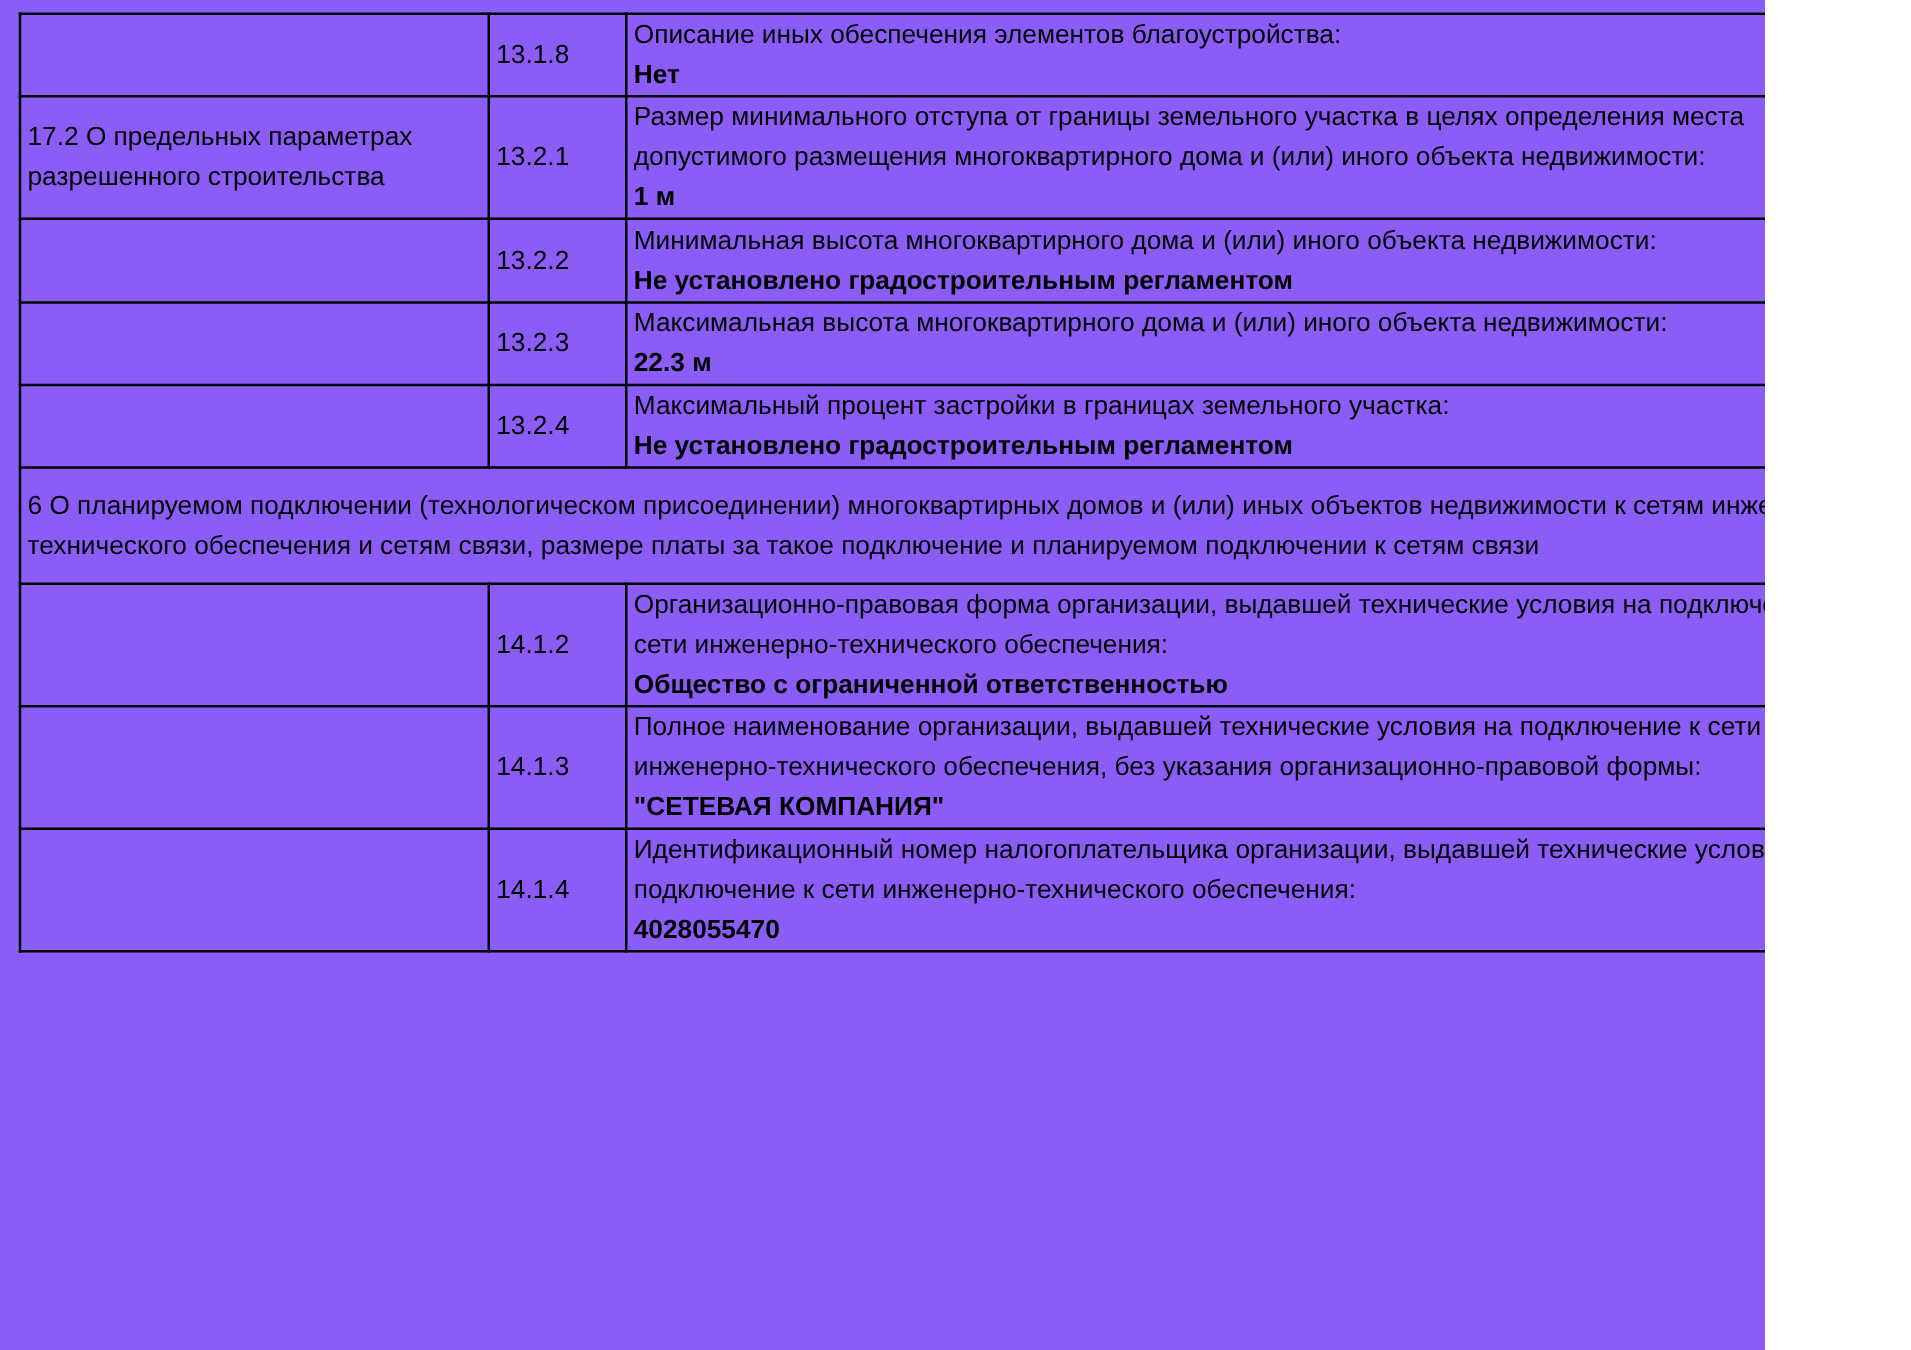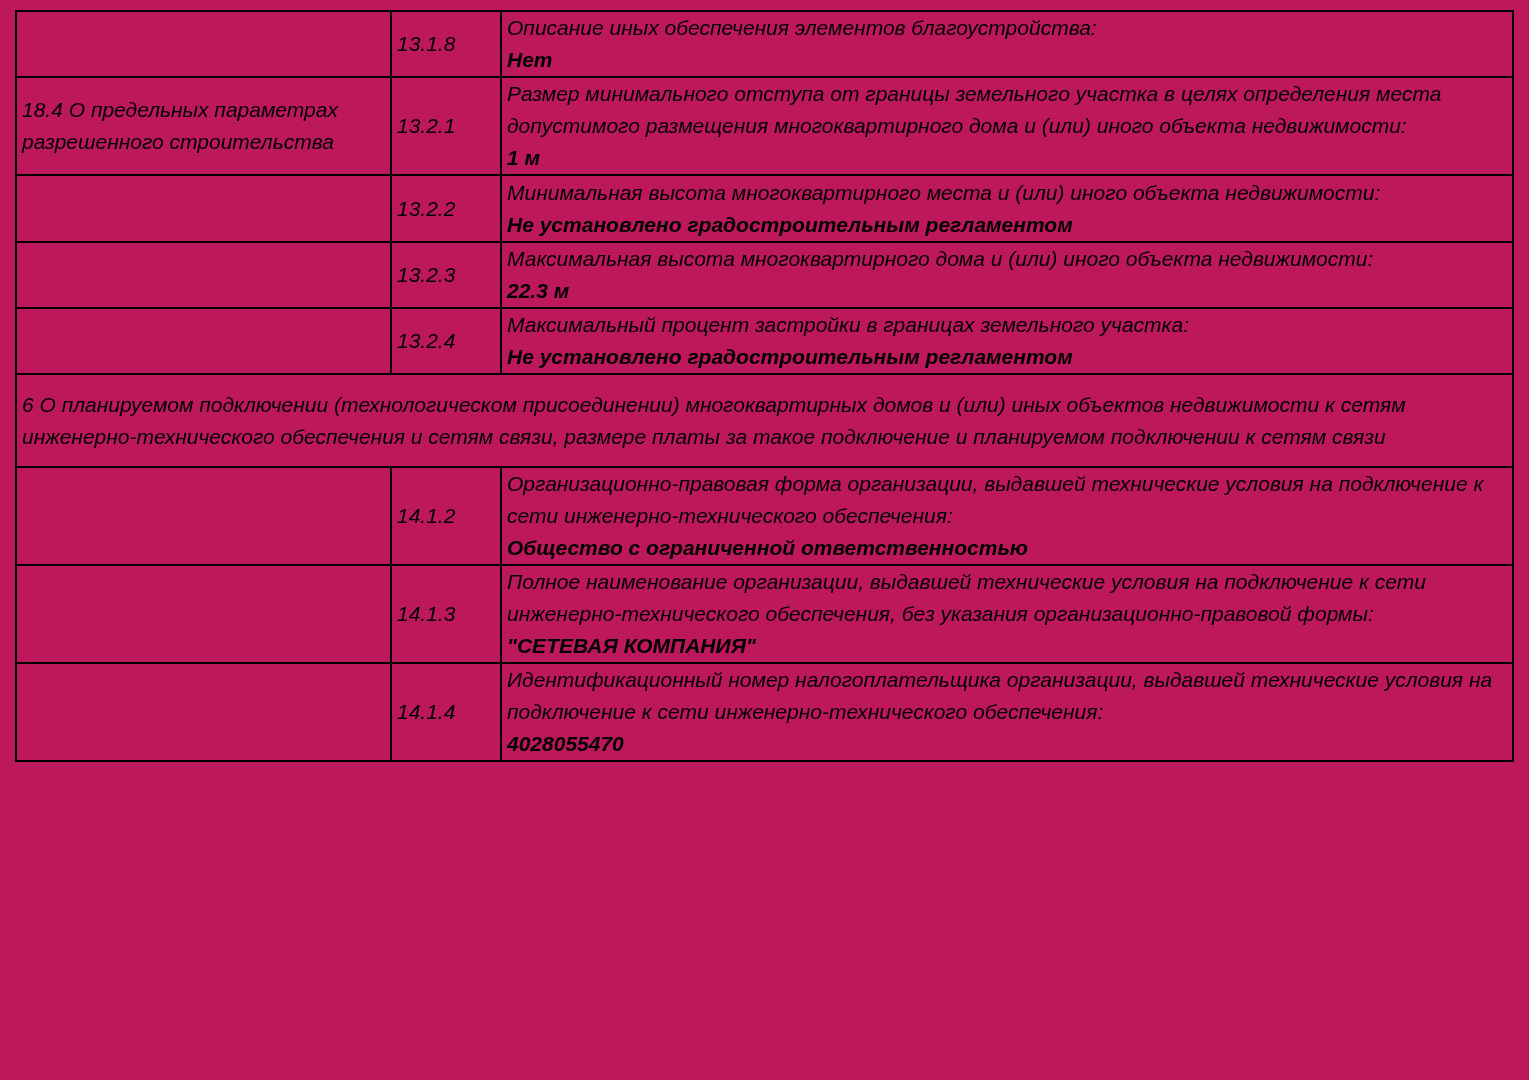--- a/index.html
+++ b/index.html
@@ -6,25 +6,24 @@
     margin: 0;
     padding: 0;
     background: #ffffff;
     width: 1529px;
     height: 1080px;
     font-family: "Liberation Sans", sans-serif;
     color: #000000;
   }
   .page {
     position: relative;
-    width: 1529px;
+    width: 1412px;
     height: 1080px;
-    background: #be185d;
+    background: #8b5cf6;
     overflow: hidden;
-    font-style: italic;
   }
   table.decl {
     position: absolute;
     left: 15px;
     top: 10px;
     width: 1497px;
     border-collapse: collapse;
     table-layout: fixed;
     font-size: 21px;
     line-height: 32px;
@@ -70,33 +69,33 @@
       <tr class="h63">
         <td class="section-cell"></td>
         <td class="code-cell">13.1.8</td>
         <td class="content-cell">
           <div class="question">Описание иных обеспечения элементов благоустройства:</div>
           <div class="answer">Нет</div>
         </td>
       </tr>
 
       <tr class="h97">
-        <td class="section-cell">18.4 О предельных параметрах разрешенного строительства</td>
+        <td class="section-cell">17.2 О предельных параметрах разрешенного строительства</td>
         <td class="code-cell">13.2.1</td>
         <td class="content-cell">
           <div class="question">Размер минимального отступа от границы земельного участка в целях определения места допустимого размещения многоквартирного дома и (или) иного объекта недвижимости:</div>
           <div class="answer">1 м</div>
         </td>
       </tr>
 
       <tr class="h67">
         <td class="section-cell"></td>
         <td class="code-cell">13.2.2</td>
         <td class="content-cell">
-          <div class="question">Минимальная высота многоквартирного места и (или) иного объекта недвижимости:</div>
+          <div class="question">Минимальная высота многоквартирного дома и (или) иного объекта недвижимости:</div>
           <div class="answer">Не установлено градостроительным регламентом</div>
         </td>
       </tr>
 
       <tr class="h66">
         <td class="section-cell"></td>
         <td class="code-cell">13.2.3</td>
         <td class="content-cell">
           <div class="question">Максимальная высота многоквартирного дома и (или) иного объекта недвижимости:</div>
           <div class="answer">22.3 м</div>

